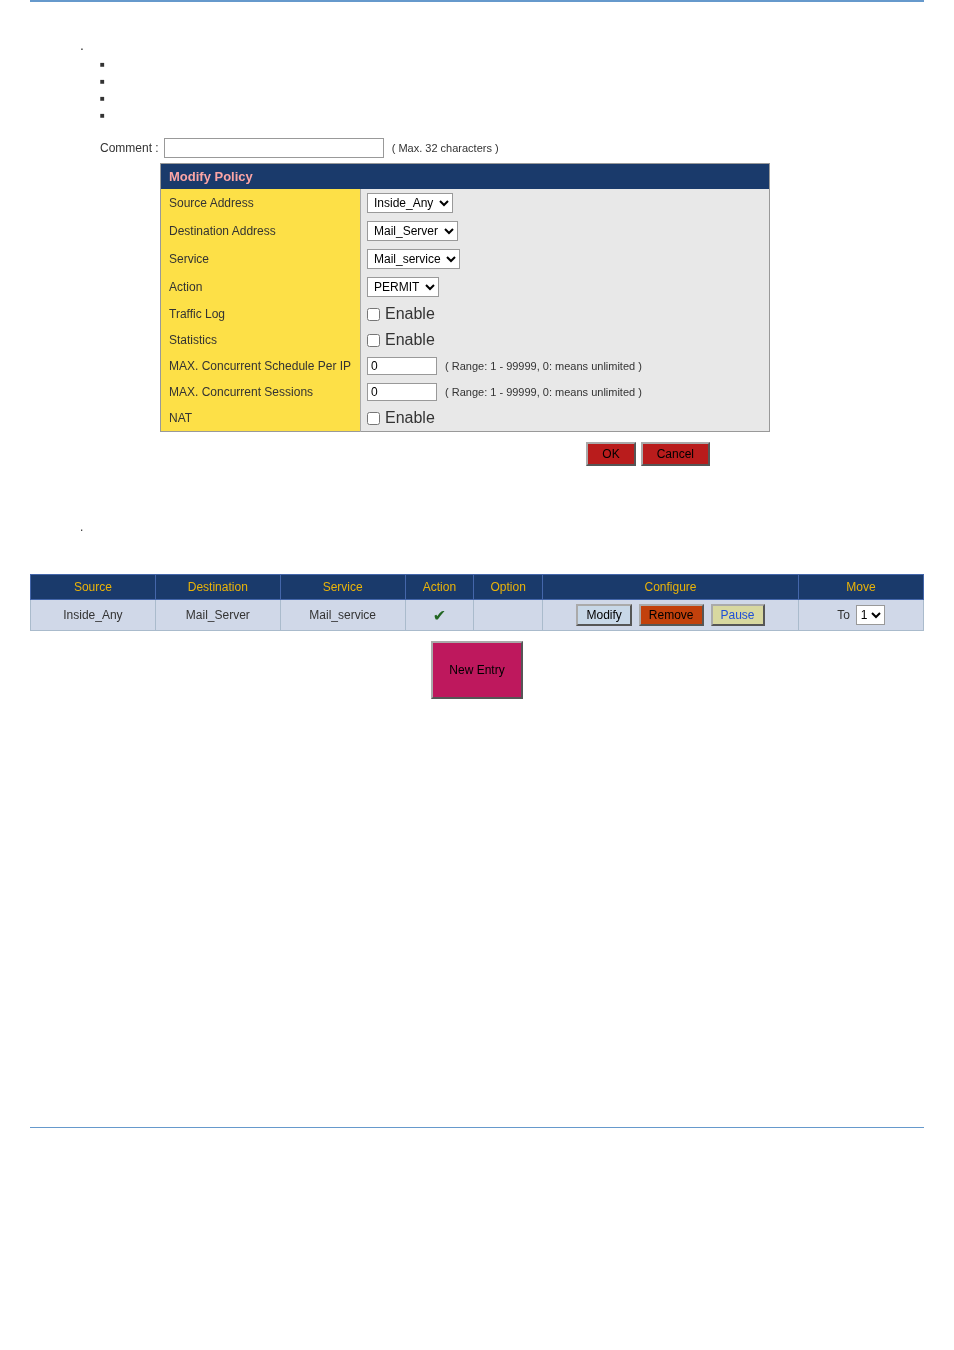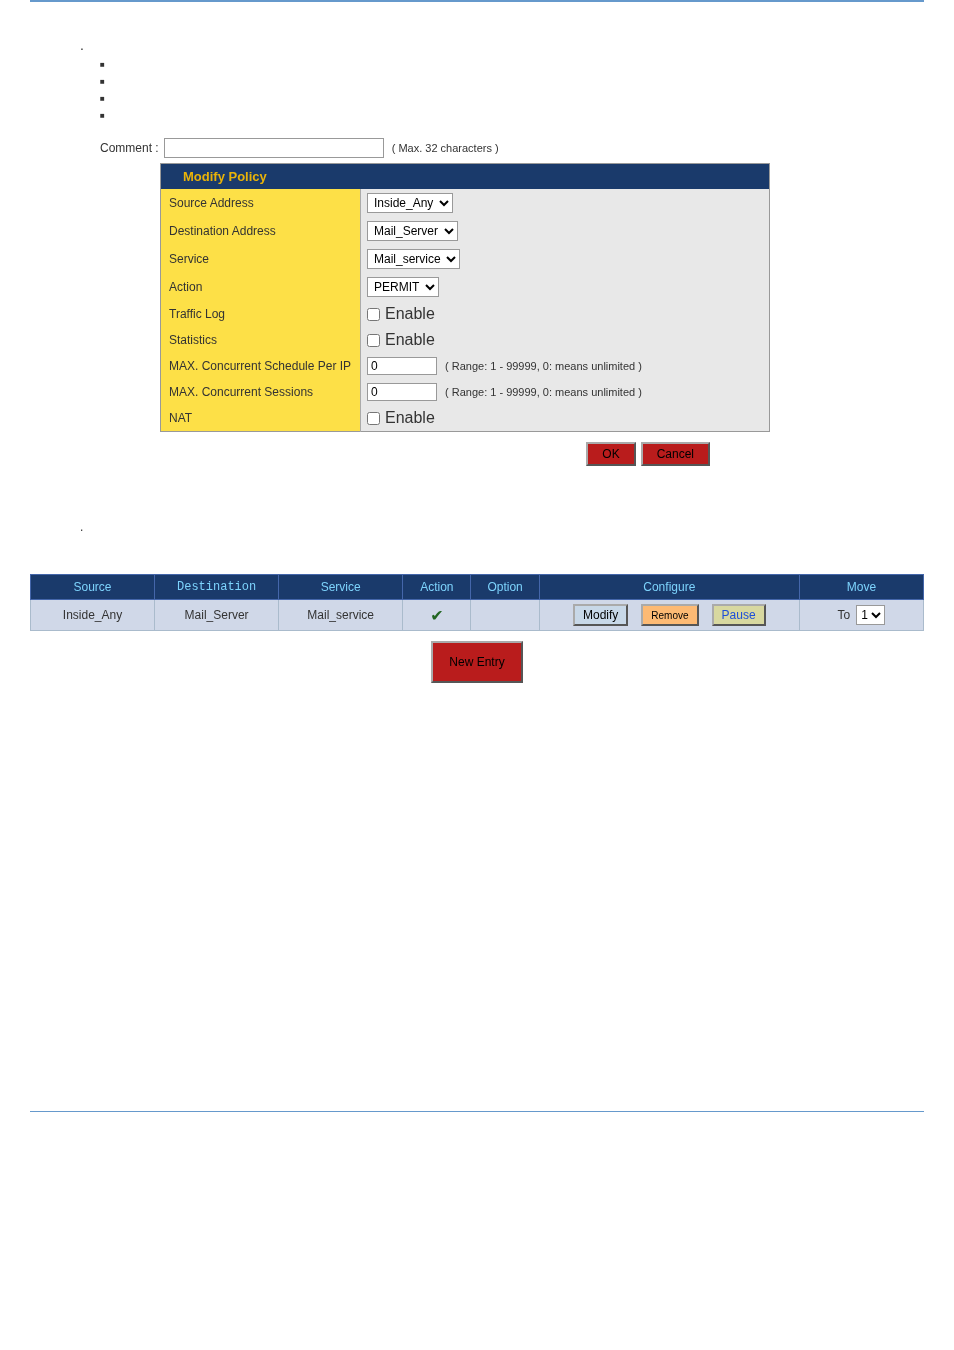--- a/index.html
+++ b/index.html
@@ -67,24 +67,24 @@
       color: #333;
     }
     .modify-policy-table {
       width: 610px;
       margin-left: 60px;
       border-collapse: collapse;
       border: 1px solid #999;
     }
     .modify-policy-header {
       background: #1a3a6b;
-      color: #eab308;
+      color: #fca5a5;
       font-weight: bold;
       font-size: 13px;
-      padding: 5px 22px;
+      padding: 5px 8px;
     }
     .policy-label {
       background: #fde047;
       width: 200px;
       min-width: 200px;
       padding: 5px 8px;
       font-size: 12px;
       color: #333;
       border-right: 1px solid #aaa;
     }
@@ -141,92 +141,92 @@
     }
     .policy-table-section {
       margin: 10px 30px 20px 30px;
     }
     .policy-list-table {
       width: 100%;
       border-collapse: collapse;
     }
     .policy-list-table th {
       background: #1a3a6b;
-      color: #7dd3fc;
+      color: #eab308;
       font-size: 12px;
       font-weight: normal;
       padding: 5px 8px;
       border: 1px solid #4466aa;
       text-align: center;
     }
     .policy-list-table td {
       background: #d0d8e8;
       font-size: 12px;
       padding: 4px 8px;
       border: 1px solid #aabbcc;
       text-align: center;
     }
     .col-source { width: 100px; }
-    .col-destination { width: 100px; font-family: Liberation Mono, monospace; }
+    .col-destination { width: 100px; }
     .col-service { width: 100px; }
     .col-action { width: 55px; }
     .col-option { width: 55px; }
     .col-configure { width: 200px; }
     .col-move { width: 100px; }
     .btn-modify {
       padding: 2px 8px;
       font-size: 12px;
       border: 2px outset #aaa;
       background: #c8d8e8;
       cursor: pointer;
       color: #000;
     }
     .btn-remove {
       padding: 2px 8px;
-      font-size: 10px;
+      font-size: 12px;
       border: 2px outset #aaa;
-      background: #fdba74;
+      background: #c2410c;
       cursor: pointer;
       color: #000;
     }
     .btn-pause {
       padding: 2px 8px;
       font-size: 12px;
       border: 2px outset #aaa;
       background: #d8d8a0;
       cursor: pointer;
       color: #1d4ed8;
     }
     .btn-new-entry {
       display: block;
       margin: 0 auto;
-      padding: 12px 16px;
+      padding: 20px 16px;
       font-size: 12px;
       border: 2px outset #aaa;
-      background: #b91c1c;
+      background: #be185d;
       cursor: pointer;
       color: #000;
     }
     .move-select {
       font-size: 12px;
       border: 1px solid #999;
       background: #fff;
       height: 20px;
     }
     .move-to-label {
       font-size: 12px;
       margin-right: 3px;
     }
     .checkmark {
       font-size: 16px;
       color: #226622;
     }
     .configure-btns {
       display: flex;
-      gap: 13px;
+      gap: 7px;
       justify-content: center;
     }
     .move-cell {
       display: flex;
       align-items: center;
       justify-content: center;
       gap: 3px;
     }
     hr.page-rule {
       border: none;

